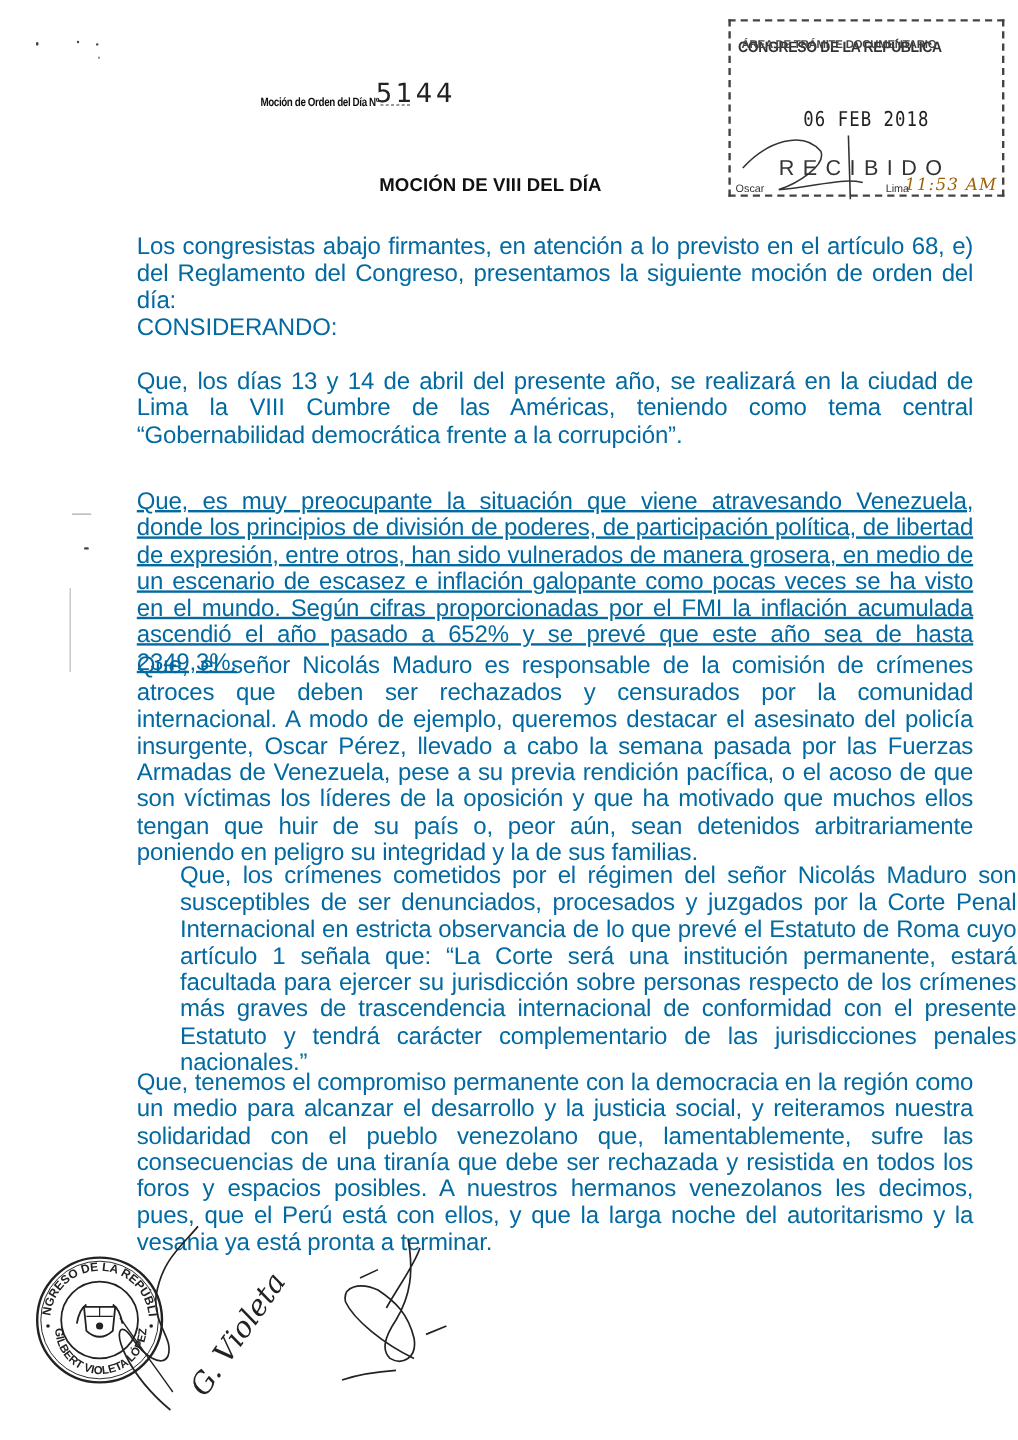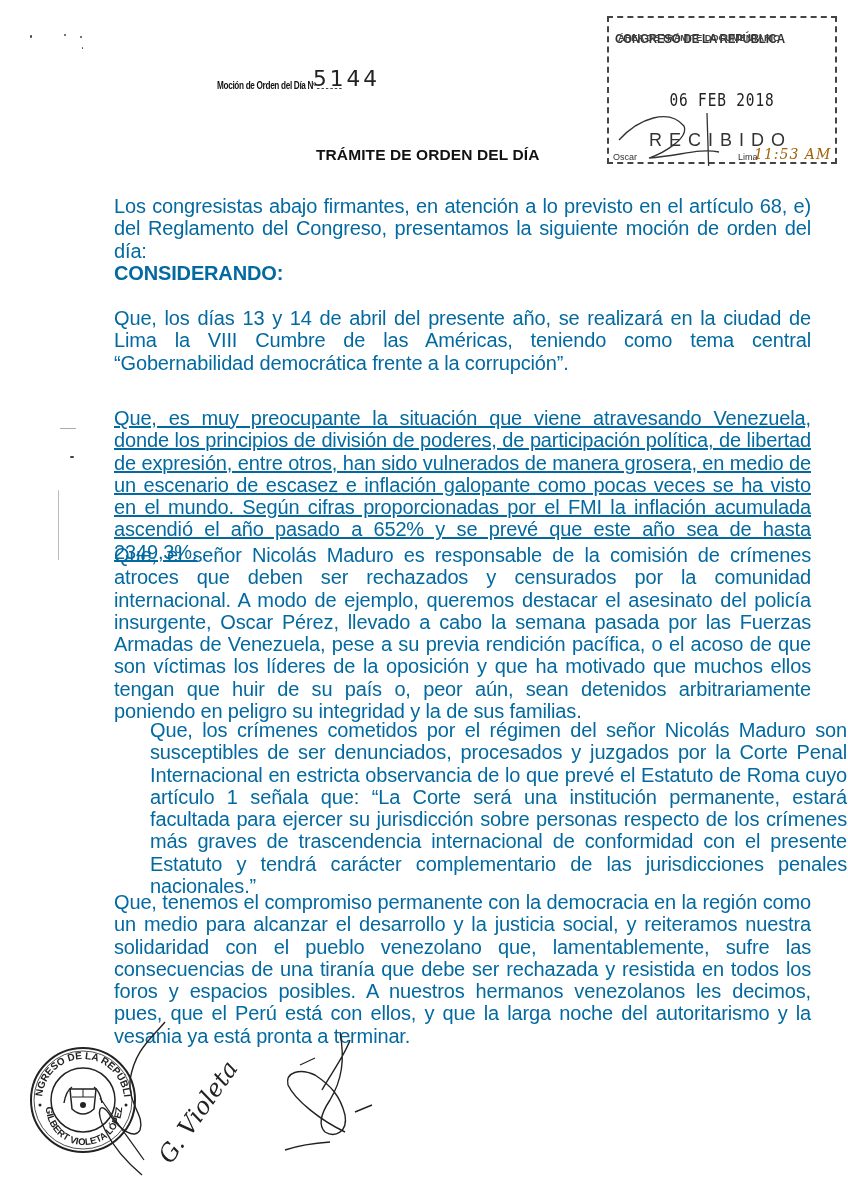--- a/index.html
+++ b/index.html
@@ -54,21 +54,21 @@
     .stamp svg { position: absolute; left: 0; top: 0; }
     .title {
       position: absolute; left: 316px; top: 146px;
       font-size: 15.5px; font-weight: bold; letter-spacing: 0.1px; color: #111;
     }
     .body-text {
       position: absolute; left: 114px; width: 697px;
       font-size: 20px; line-height: 22.3px; color: #0369a1;
       text-align: justify; letter-spacing: -0.15px;
     }
-    .body-text.heading { font-weight: bold; }
+    .body-text.heading { font-weight: normal; }
     .p-intro { top: 195px; }
     .p-consid { top: 262px; }
     .p1 { top: 307px; }
     .p2 { top: 407px; text-decoration: underline; }
     .p3 { top: 544px; }
     .p4 { top: 719px; margin-left: 36px; }
     .p5 { top: 891px; }
     .seal {
       position: absolute; left: 28px; top: 1045px; width: 110px; height: 110px;
     }
@@ -100,21 +100,21 @@
     <span style="display:inline-block;width:96px;"></span>
     <span>Lima</span>
   </div>
   <div class="hora-val">11:53 AM</div>
   <svg width="230" height="148">
     <path d="M10,122 C30,100 60,90 75,108 C80,120 55,135 40,140 C70,138 90,130 110,134" fill="none" stroke="#333" stroke-width="1.3"></path>
     <path d="M98,95 L100,160" stroke="#333" stroke-width="1.3" fill="none"></path>
   </svg>
 </div>
 
-<div class="title">TRÁMITE DE ORDEN DEL DÍA</div>
+<div class="title">MOCIÓN DE VIII DEL DÍA</div>
 
 <div class="body-text p-intro">Los congresistas abajo firmantes, en atención a lo previsto en el artículo 68, e) del Reglamento del Congreso, presentamos la siguiente moción de orden del día:</div>
 <div class="body-text heading p-consid">CONSIDERANDO:</div>
 <div class="body-text p1">Que, los días 13 y 14 de abril del presente año, se realizará en la ciudad de Lima la VIII Cumbre de las Américas, teniendo como tema central “Gobernabilidad democrática frente a la corrupción”.</div>
 <div class="body-text p2">Que, es muy preocupante la situación que viene atravesando Venezuela, donde los principios de división de poderes, de participación política, de libertad de expresión, entre otros, han sido vulnerados de manera grosera, en medio de un escenario de escasez e inflación galopante como pocas veces se ha visto en el mundo. Según cifras proporcionadas por el FMI la inflación acumulada ascendió el año pasado a 652% y se prevé que este año sea de hasta 2349,3%.</div>
 <div class="body-text p3">Que, el señor Nicolás Maduro es responsable de la comisión de crímenes atroces que deben ser rechazados y censurados por la comunidad internacional. A modo de ejemplo, queremos destacar el asesinato del policía insurgente, Oscar Pérez, llevado a cabo la semana pasada por las Fuerzas Armadas de Venezuela, pese a su previa rendición pacífica, o el acoso de que son víctimas los líderes de la oposición y que ha motivado que muchos ellos tengan que huir de su país o, peor aún, sean detenidos arbitrariamente poniendo en peligro su integridad y la de sus familias.</div>
 <div class="body-text p4">Que, los crímenes cometidos por el régimen del señor Nicolás Maduro son susceptibles de ser denunciados, procesados y juzgados por la Corte Penal Internacional en estricta observancia de lo que prevé el Estatuto de Roma cuyo artículo 1 señala que: “La Corte será una institución permanente, estará facultada para ejercer su jurisdicción sobre personas respecto de los crímenes más graves de trascendencia internacional de conformidad con el presente Estatuto y tendrá carácter complementario de las jurisdicciones penales nacionales.”</div>
 <div class="body-text p5">Que, tenemos el compromiso permanente con la democracia en la región como un medio para alcanzar el desarrollo y la justicia social, y reiteramos nuestra solidaridad con el pueblo venezolano que, lamentablemente, sufre las consecuencias de una tiranía que debe ser rechazada y resistida en todos los foros y espacios posibles. A nuestros hermanos venezolanos les decimos, pues, que el Perú está con ellos, y que la larga noche del autoritarismo y la vesania ya está pronta a terminar.</div>
 
 <svg class="seal" viewBox="0 0 110 110">

